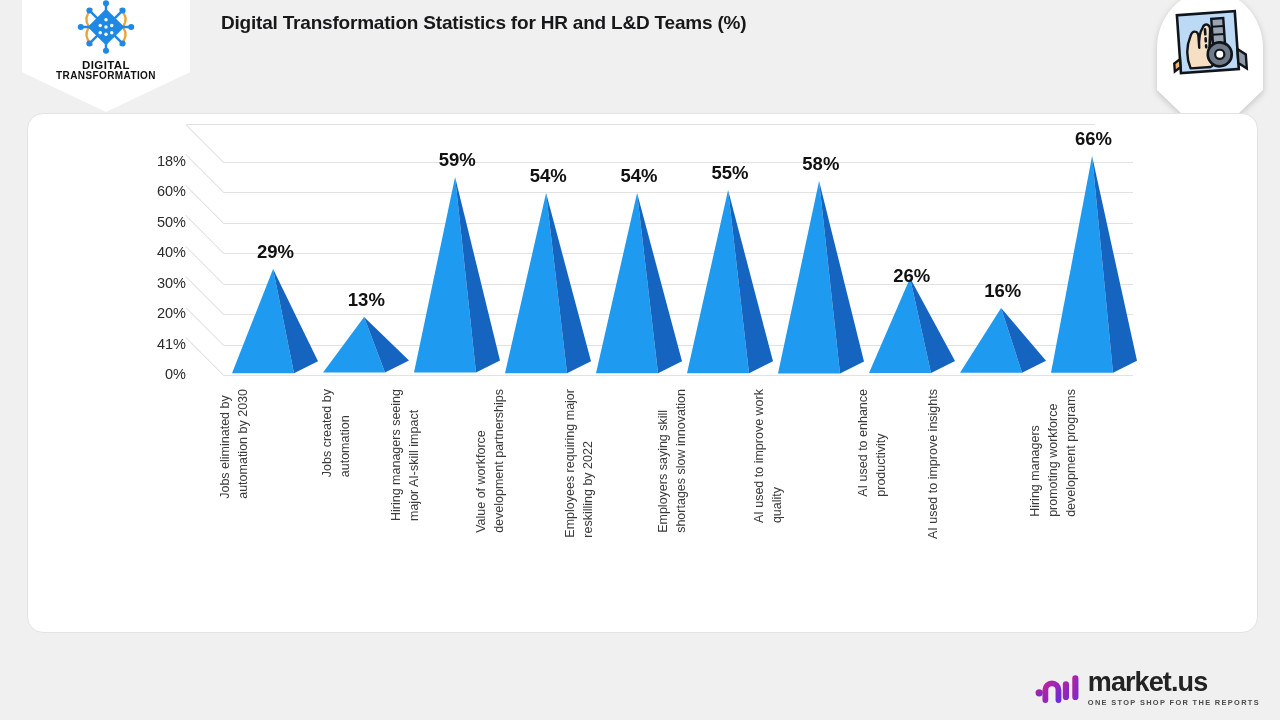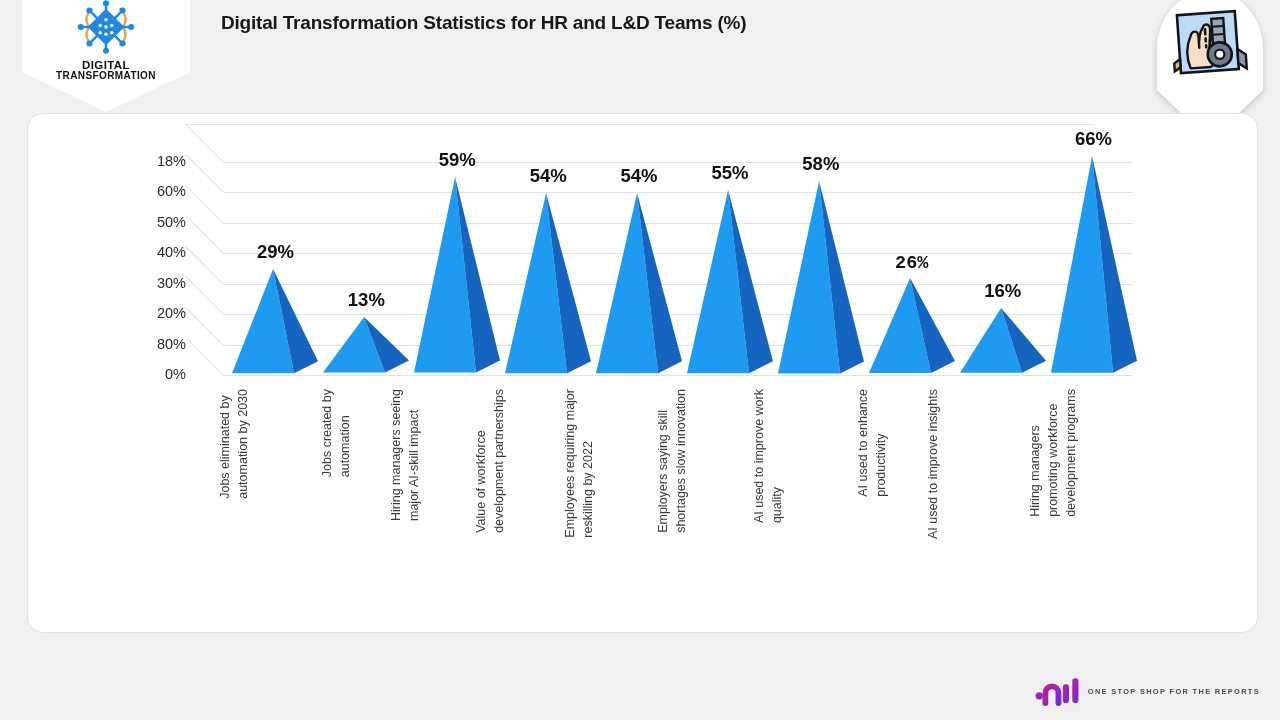--- a/index.html
+++ b/index.html
@@ -160,21 +160,21 @@
 
 <div id="chart-card">
   <div id="plot">
     <div id="ylabels">
         <div class="ylabel" style="top: 40px;">18%</div>
         <div class="ylabel" style="top: 70.4286px;">60%</div>
         <div class="ylabel" style="top: 100.857px;">50%</div>
         <div class="ylabel" style="top: 131.286px;">40%</div>
         <div class="ylabel" style="top: 161.714px;">30%</div>
         <div class="ylabel" style="top: 192.143px;">20%</div>
-        <div class="ylabel" style="top: 222.571px;">80%</div>
+        <div class="ylabel" style="top: 222.571px;">41%</div>
         <div class="ylabel" style="top: 253px;">0%</div>
       </div>
     <div id="grid">
         <div class="axis-line" style="left: 196px; top: 48px; width: 909px; height: 1px; background: rgb(226, 226, 226);"></div>
         <div class="axis-line" style="left: 158px; top: 10px; width: 53.7401px; height: 1px; background: rgb(226, 226, 226); transform-origin: 0px 0px; transform: rotate(45deg);"></div>
         <div class="axis-line" style="left: 196px; top: 78.4286px; width: 909px; height: 1px; background: rgb(226, 226, 226);"></div>
         <div class="axis-line" style="left: 158px; top: 40.4286px; width: 53.7401px; height: 1px; background: rgb(226, 226, 226); transform-origin: 0px 0px; transform: rotate(45deg);"></div>
         <div class="axis-line" style="left: 196px; top: 108.857px; width: 909px; height: 1px; background: rgb(226, 226, 226);"></div>
         <div class="axis-line" style="left: 158px; top: 70.8571px; width: 53.7401px; height: 1px; background: rgb(226, 226, 226); transform-origin: 0px 0px; transform: rotate(45deg);"></div>
         <div class="axis-line" style="left: 196px; top: 139.286px; width: 909px; height: 1px; background: rgb(226, 226, 226);"></div>
@@ -265,21 +265,21 @@
           <div class="cat-label" style="top: 275px; left: 39px; transform: translateX(-50%) rotate(-90deg) translateX(-100%); transform-origin: left top;">
             <div style="text-align: left;">AI used to improve work</div>
             <div style="text-align: left;">quality</div>
           </div>
         </div>
         <div class="bar-col" style="left: 840.75px; width: 86px; height: 261px; top: 0px;">
           <svg width="86" height="97.11428571428571" class="cone" style="bottom: 0px;">
             <path d="M0 95.11428571428571 L62 95.11428571428571 L41.08 0 Z" fill="#1E9BF0"></path>
             <path d="M62 95.11428571428571 L86 83.11428571428571 L41.08 0 Z" fill="#1565C0"></path>
           </svg>
-          <div class="bar-val" style="top: 139px; font-family: Liberation Mono, monospace;">26%</div>
+          <div class="bar-val" style="top: 151px;">26%</div>
           <div class="cat-label" style="top: 275px; left: 39px; transform: translateX(-50%) rotate(-90deg) translateX(-100%); transform-origin: left top;">
             <div style="text-align: left;">AI used to enhance</div>
             <div style="text-align: left;">productivity</div>
           </div>
         </div>
         <div class="bar-col" style="left: 931.65px; width: 86px; height: 261px; top: 0px;">
           <svg width="86" height="66.68571428571428" class="cone" style="bottom: 0px;">
             <path d="M0 64.68571428571428 L62 64.68571428571428 L41.08 0 Z" fill="#1E9BF0"></path>
             <path d="M62 64.68571428571428 L86 52.68571428571428 L41.08 0 Z" fill="#1565C0"></path>
           </svg>
@@ -313,15 +313,16 @@
             <stop offset="100%" stop-color="#6C2BD9"></stop>
         </linearGradient>
       </defs>
       <circle cx="5.5" cy="30" r="5" fill="url(#bg1)"></circle>
       <path d="M14 40 L14 26 A9 9 0 0 1 32 26 L32 40" fill="none" stroke="url(#bg1)" stroke-width="8" stroke-linecap="round"></path>
       <rect x="38" y="14" width="8.5" height="26" rx="4.25" fill="url(#bg1)"></rect>
       <rect x="51" y="6" width="8.5" height="34" rx="4.25" fill="url(#bg1)"></rect>
     </svg>
   </span>
   <span id="brand-text">
+    <span id="brand-name">market.us</span>
     <span id="brand-tag">ONE STOP SHOP FOR THE REPORTS</span>
   </span>
 </div>
 
 </body></html>

